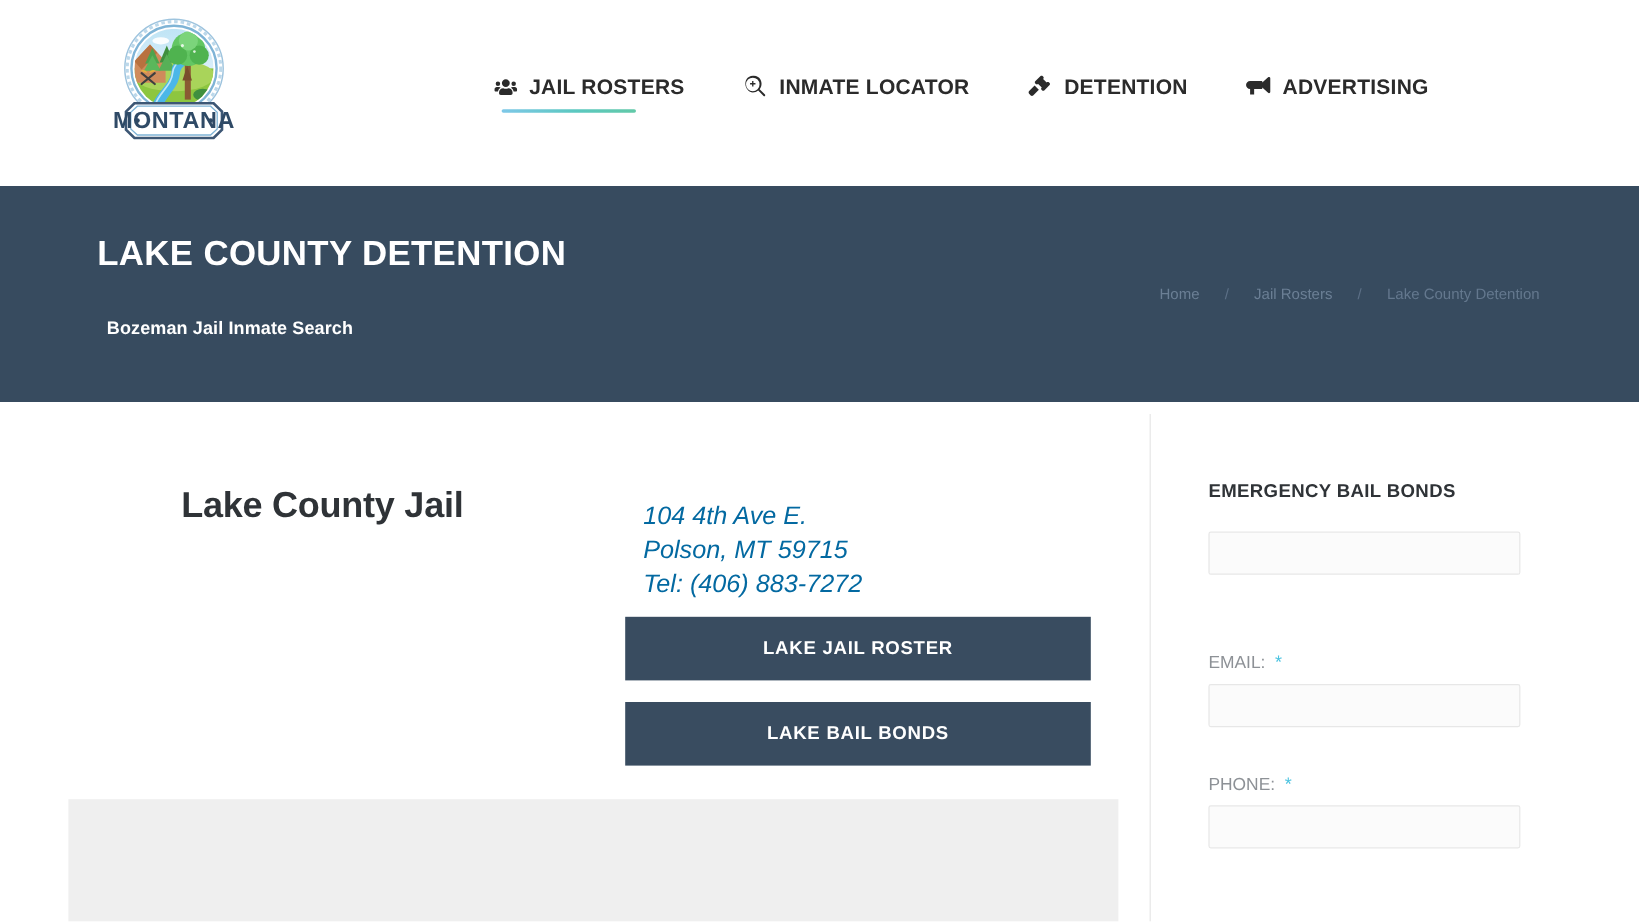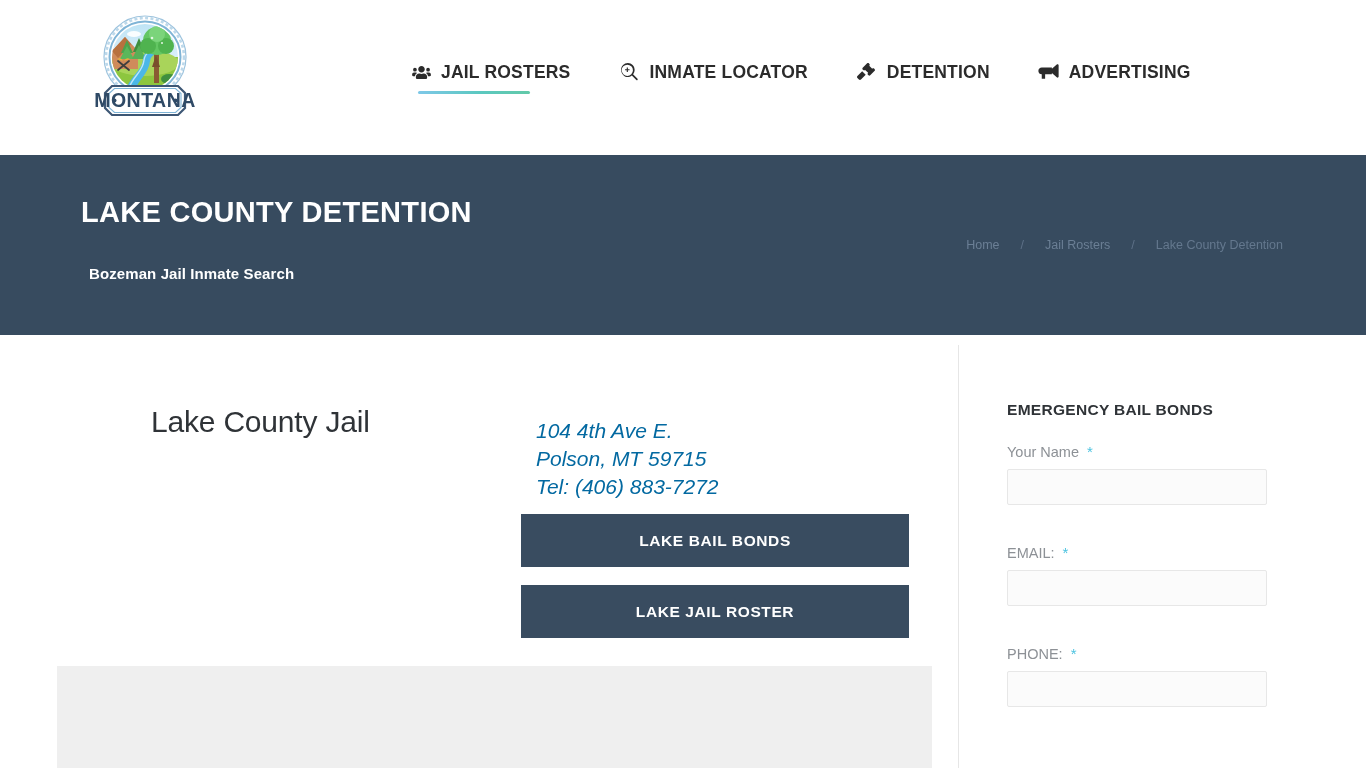--- a/index.html
+++ b/index.html
@@ -135,21 +135,21 @@
     left: 0; top: 0;
     width: 958px;
     height: 433px;
   }
   .jail-name {
     position: absolute;
     left: 151px;
     top: 70px;
     margin: 0;
     font-size: 30px;
-    font-weight: 400;
+    font-weight: 700;
     color: #2f3337;
     letter-spacing: -0.2px;
   }
   .address-block {
     position: absolute;
     left: 536px;
     top: 82px;
     color: #0369a1;
     font-size: 21px;
     line-height: 28px;
@@ -370,37 +370,33 @@
 
     <h2 class="jail-name">Lake County Jail</h2>
 
     <address class="address-block">
       <div>104 4th Ave E.</div>
       <div>Polson, MT 59715</div>
       <div>Tel: (406) 883-7272</div>
     </address>
 
     <div class="btn-stack">
+      <a class="cta-btn" href="#">LAKE JAIL ROSTER</a>
       <a class="cta-btn" href="#">LAKE BAIL BONDS</a>
-      <a class="cta-btn" href="#">LAKE JAIL ROSTER</a>
     </div>
 
     <div class="gray-panel"></div>
   </div>
 
   <div class="col-divider"></div>
 
   <aside class="sidebar">
     <h3 class="widget-title">EMERGENCY BAIL BONDS</h3>
 
     <div class="form-field field-name">
-      <label class="field-label">
-        <span>Your Name</span>
-        <span class="req-star">*</span>
-      </label>
       <input class="field-input" type="text" placeholder="" style="">
     </div>
 
     <div class="form-field field-email">
       <label class="field-label">
         <span>EMAIL:</span>
         <span class="req-star">*</span>
       </label>
       <input class="field-input" type="email" placeholder="" style="">
     </div>

